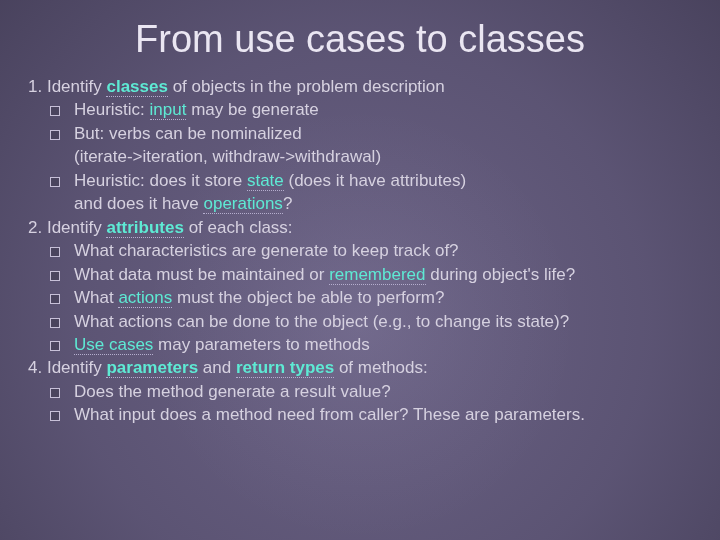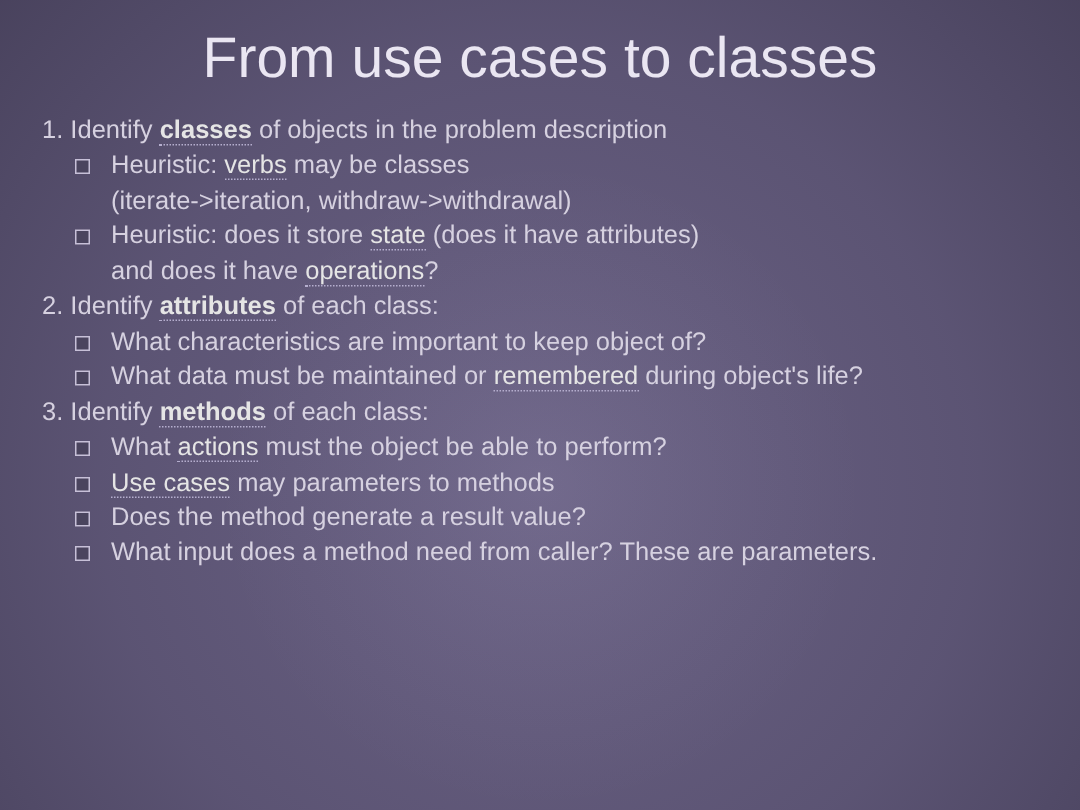--- a/index.html
+++ b/index.html
@@ -55,65 +55,73 @@
     margin-right: 14px;
     flex-shrink: 0;
   }
   .bullet-text {
     flex: 1;
   }
   .cont {
     padding-left: 46px;
   }
   .kw {
-    color: #e5e5e5;
+    color: #5eead4;
     border-bottom: 1px dotted #b5aece;
   }
   b { font-weight: 700; color: #e2deec; }
 </style>
 </head>
 <body>
 
 <div class="slide">
   <div class="title">From use cases to classes</div>
 
   <div class="content">
 
     <div class="line"><span>1.</span><span> Identify </span><b><span class="kw">classes</span></b><span> of objects in the problem description</span></div>
     <div class="bullet-line">
         <span class="bullet"></span>
-        <span class="bullet-text"><span>Heuristic: </span><span class="kw">verbs</span><span> may be classes</span></span>
+        <span class="bullet-text"><span>Heuristic: </span><span class="kw">input</span><span> may be generate</span></span>
+      </div>
+    <div class="bullet-line">
+        <span class="bullet"></span>
+        <span class="bullet-text"><span>But: verbs can be nominalized</span></span>
       </div>
     <div class="cont">(iterate-&gt;iteration, withdraw-&gt;withdrawal)</div>
     <div class="bullet-line">
         <span class="bullet"></span>
         <span class="bullet-text"><span>Heuristic: does it store </span><span class="kw">state</span><span> (does it have attributes)</span></span>
       </div>
     <div class="cont"><span>and does it have </span><span class="kw">operations</span><span>?</span></div>
 
     <div class="line"><span>2.</span><span> Identify </span><b><span class="kw">attributes</span></b><span> of each class:</span></div>
     <div class="bullet-line">
         <span class="bullet"></span>
-        <span class="bullet-text"><span>What characteristics are important to keep object of?</span></span>
+        <span class="bullet-text"><span>What characteristics are generate to keep track of?</span></span>
       </div>
     <div class="bullet-line">
         <span class="bullet"></span>
         <span class="bullet-text"><span>What data must be maintained or </span><span class="kw">remembered</span><span> during object's life?</span></span>
       </div>
 
-    <div class="line"><span>3.</span><span> Identify </span><b><span class="kw">methods</span></b><span> of each class:</span></div>
     <div class="bullet-line">
         <span class="bullet"></span>
         <span class="bullet-text"><span>What </span><span class="kw">actions</span><span> must the object be able to perform?</span></span>
       </div>
     <div class="bullet-line">
         <span class="bullet"></span>
+        <span class="bullet-text"><span>What actions can be done to the object (e.g., to change its state)?</span></span>
+      </div>
+    <div class="bullet-line">
+        <span class="bullet"></span>
         <span class="bullet-text"><span class="kw">Use cases</span><span> may parameters to methods</span></span>
       </div>
 
+    <div class="line"><span>4.</span><span> Identify </span><b><span class="kw">parameters</span></b><span> and </span><b><span class="kw">return types</span></b><span> of methods:</span></div>
     <div class="bullet-line">
         <span class="bullet"></span>
         <span class="bullet-text"><span>Does the method generate a result value?</span></span>
       </div>
     <div class="bullet-line">
         <span class="bullet"></span>
         <span class="bullet-text"><span>What input does a method need from caller? These are parameters.</span></span>
       </div>
 
   </div>

